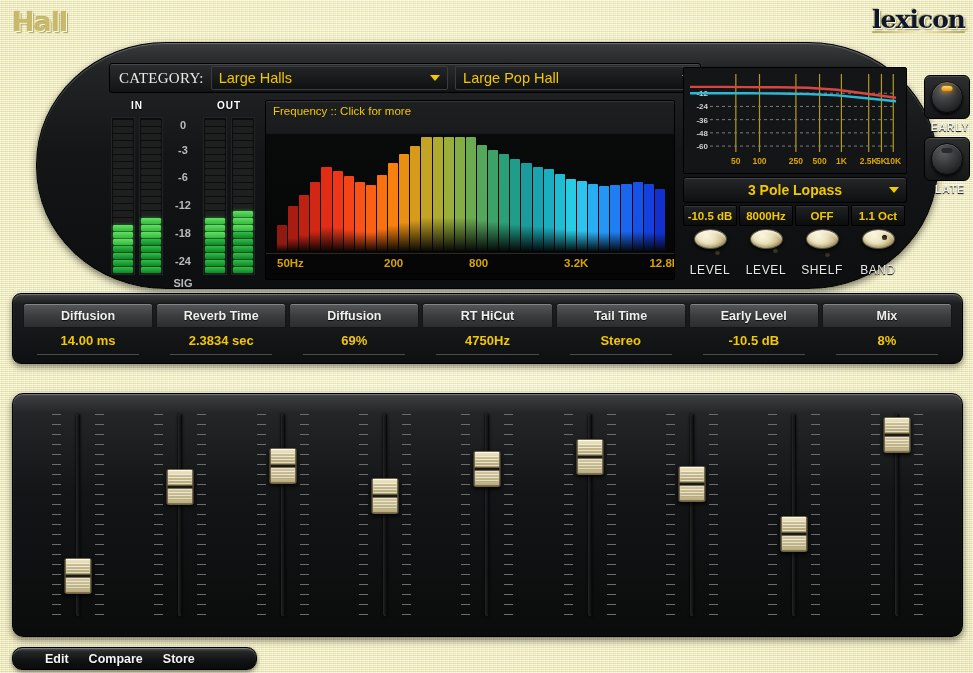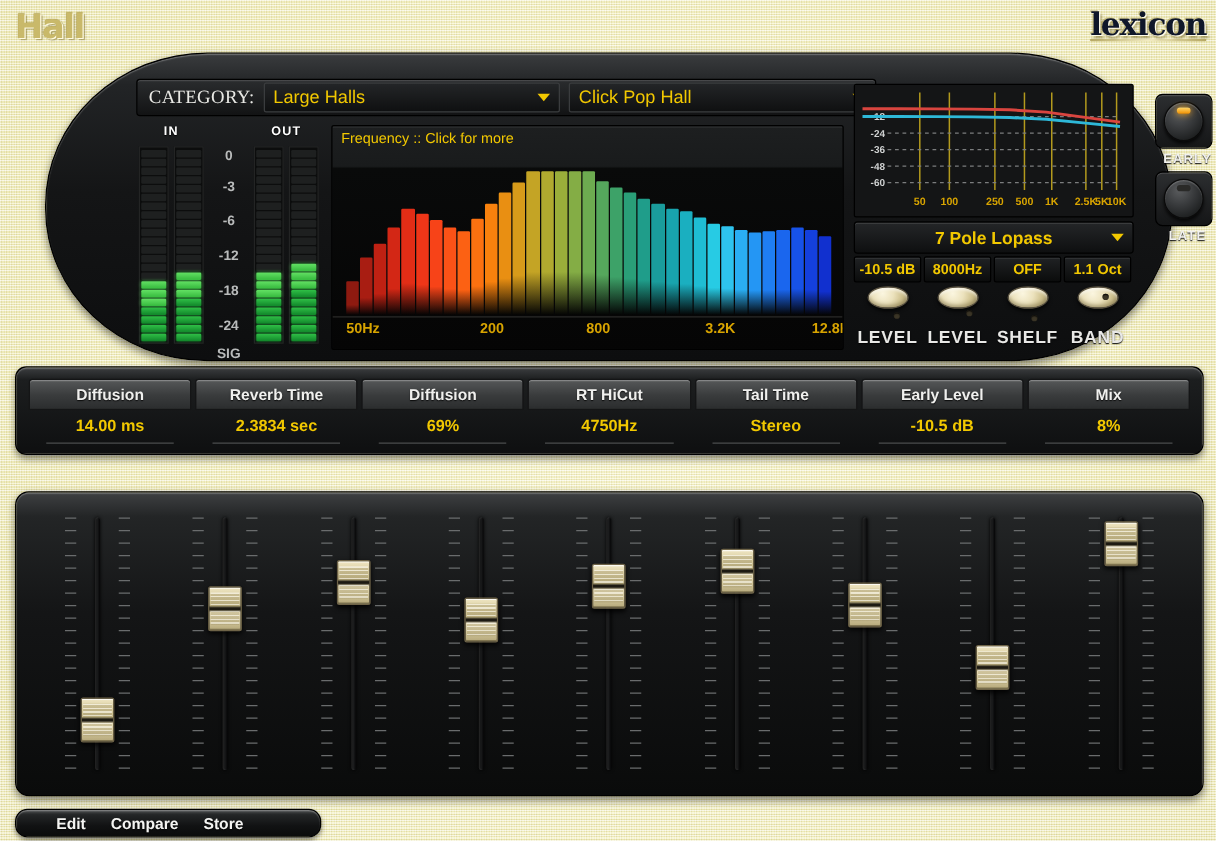--- a/index.html
+++ b/index.html
@@ -89,21 +89,21 @@
     display:flex;align-items:center;justify-content:center;border-radius:2px;
     box-shadow:inset 0 1px 0 rgba(255,255,255,.1);}
   #knob-vals .kv span{color:#f2c800;font-size:11.5px;font-weight:bold;}
   #knobs{position:absolute;left:612px;top:174px;width:222px;height:48px;display:flex;gap:2px;}
   #knobs .kw{flex:1;display:flex;flex-direction:column;align-items:center;}
   .knob{width:31px;height:31px;border-radius:50%;position:relative;
     background:radial-gradient(circle at 36% 30%,#fbf6e0 0%,#ece2bd 38%,#cdbf8c 70%,#9d9066 100%);
     box-shadow:0 2px 3px rgba(0,0,0,.75), inset 0 -2px 3px rgba(120,108,70,.5), inset 0 2px 2px rgba(255,255,255,.6);
     border:1px solid #5a5240;}
   .knob .dot{position:absolute;width:5px;height:5px;border-radius:50%;background:#3b3526;box-shadow:inset 0 1px 1px rgba(0,0,0,.8);}
-  .klabel{font-size:14px;font-weight:bold;color:#e8e8e6;letter-spacing:.6px;margin-top:14px;text-shadow:0 1px 1px #000;}
+  .klabel{font-size:12px;font-weight:normal;color:#e8e8e6;letter-spacing:.6px;margin-top:14px;text-shadow:0 1px 1px #000;}
 
   
   #el-block{position:absolute;left:853px;top:20px;width:52px;height:118px;}
   .elbtn{width:44px;height:42px;border-radius:6px;background:linear-gradient(180deg,#2c2e30,#151617);
     border:1px solid #000;display:flex;align-items:center;justify-content:center;
     box-shadow:inset 0 1px 0 rgba(255,255,255,.15);}
   .elknob{width:30px;height:30px;border-radius:50%;position:relative;
     background:radial-gradient(circle at 38% 28%,#5a5c5e 0%,#3a3c3e 40%,#202223 75%,#0d0e0e 100%);
     box-shadow:0 2px 3px rgba(0,0,0,.8), inset 0 1px 1px rgba(255,255,255,.22);border:1px solid #0a0a0a;}
   .elknob .led{position:absolute;left:50%;top:4px;transform:translateX(-50%);width:11px;height:5px;border-radius:3px;background:#2a2a28;}
@@ -166,21 +166,21 @@
 <div id="top-panel">
  <div id="top-inner">
 
   <div id="category-bar">
     <div class="catlabel">CATEGORY:</div>
     <div class="cat-select" id="cat-sel-1">
       <span class="val">Large Halls</span>
       <span class="caret"></span>
     </div>
     <div class="cat-select" id="cat-sel-2">
-      <span class="val">Click Pop Hall</span>
+      <span class="val">Large Pop Hall</span>
       <span class="caret"></span>
     </div>
   </div>
 
   <div id="meter-block">
     <div class="mtitle" id="mtitle-in">IN</div>
     <div class="mtitle" id="mtitle-out">OUT</div>
     <div class="meterpair" id="mpair-in">
       <div class="meter" id="meter-in-l">
             <div class="seg on-b"></div>
@@ -377,21 +377,21 @@
             <text x="184.7" y="96" text-anchor="middle" class="eqx">2.5K</text>
             <text x="197.44" y="96" text-anchor="middle" class="eqx">5K</text>
             <text x="209.27" y="96" text-anchor="middle" class="eqx">10K</text>
           </g>
       <path id="eq-curve-red" fill="none" stroke-width="2.4" d="M6.0 18.9 L35.4 18.9 L64.9 19.1 L94.3 19.3 L123.7 19.8 L153.1 21.7 L182.6 25.7 L212.0 29.7" stroke="#d9453f"></path>
       <path id="eq-curve-cyan" fill="none" stroke-width="2.4" d="M6.0 25.2 L35.4 25.2 L64.9 25.3 L94.3 25.5 L123.7 26.0 L153.1 27.4 L182.6 30.3 L212.0 33.2" stroke="#2eb8d8"></path>
     </svg>
   </div>
 
   <div id="filter-select">
-    <span class="val">7 Pole Lopass</span>
+    <span class="val">3 Pole Lopass</span>
     <span class="caret"></span>
   </div>
 
   <div id="knob-vals">
         <div class="kv">
           <span>-10.5 dB</span>
         </div>
         <div class="kv">
           <span>8000Hz</span>
         </div>

